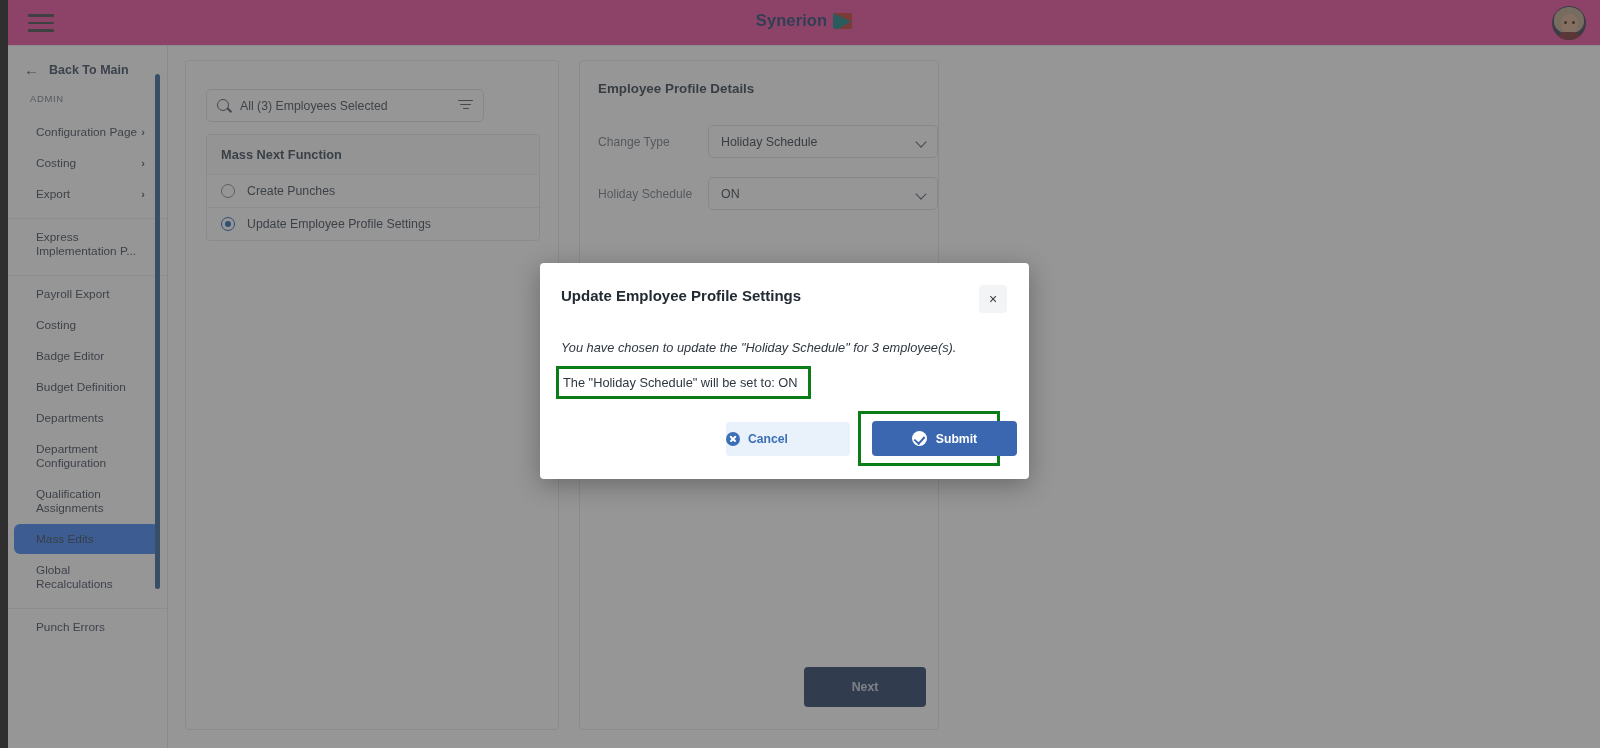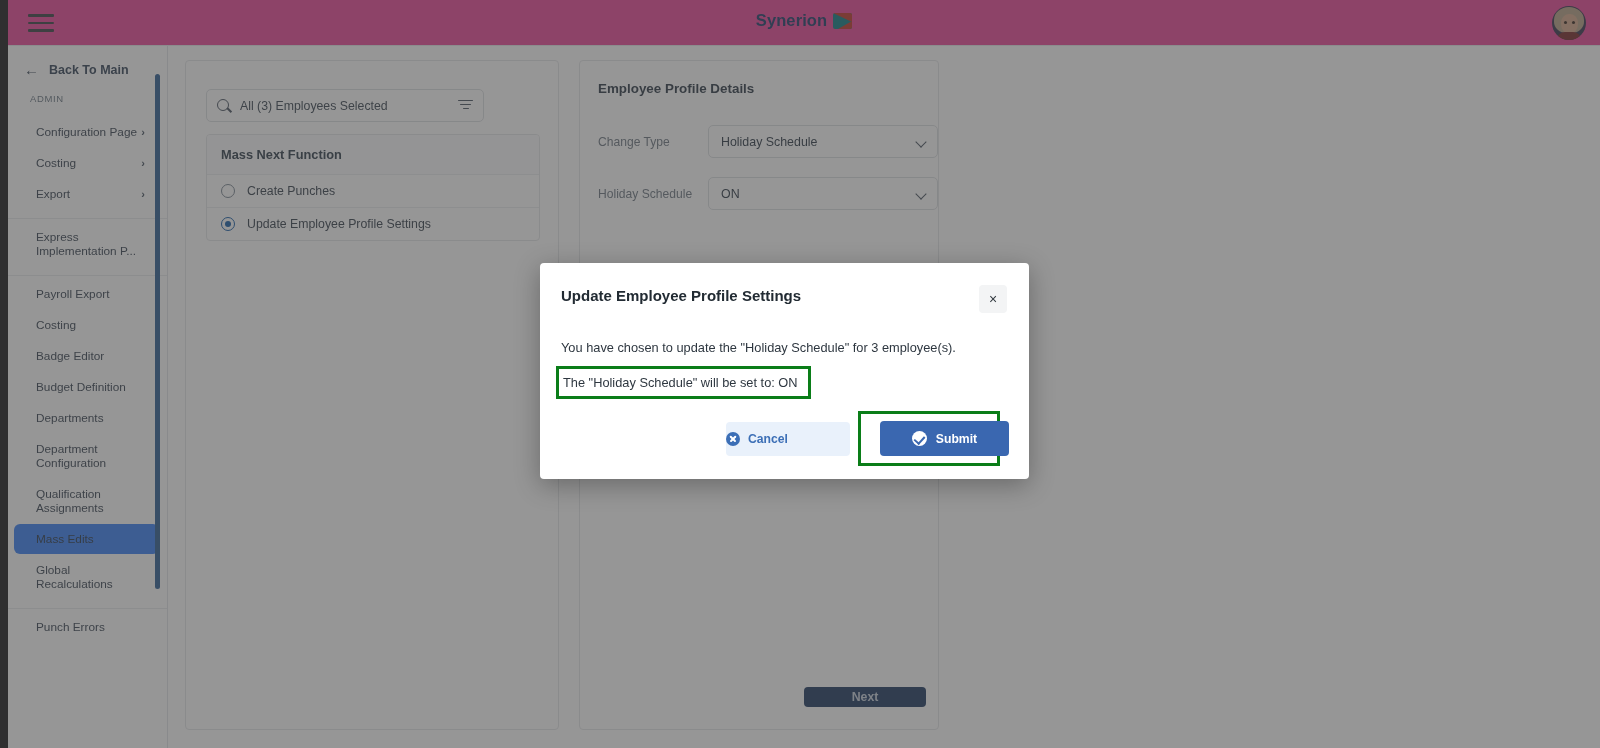--- a/index.html
+++ b/index.html
@@ -184,21 +184,21 @@
   }
   .chev-down {
     position: absolute; right: 12px; top: 12px;
     width: 8px; height: 8px;
     border-right: 1.7px solid #4b5563; border-bottom: 1.7px solid #4b5563;
     transform: rotate(45deg);
   }
 
   .next-btn {
     position: absolute; left: 224px; bottom: 22px;
-    width: 122px; height: 20px; border-radius: 4px;
+    width: 122px; height: 40px; border-radius: 4px;
     background: #1f3a63; color: #c9d2de;
     font-size: 12.3px; font-weight: 600;
     display: flex; align-items: center; justify-content: center;
     cursor: pointer; border: none;
   }
 
   
   .overlay {
     position: absolute; inset: 0;
     background: rgba(64,64,64,0.55);
@@ -217,21 +217,21 @@
   }
   .modal-close {
     position: absolute; right: 22px; top: 22px;
     width: 28px; height: 28px; border-radius: 4px;
     background: #f3f4f5; border: none;
     display: flex; align-items: center; justify-content: center;
     font-size: 14px; color: #333a40; cursor: pointer; line-height: 1;
   }
   .modal-line1 {
     position: absolute; left: 21px; top: 338px; top: 77px;
-    font-size: 12.8px; color: #2e3740;
+    font-size: 12.8px; color: #2e3740; font-style: italic;
   }
   .modal-line2-wrap {
     position: absolute; left: 16px; top: 103px;
     border: 3px solid #0a7d18;
     background: #ffffff;
     padding: 4px 10px 5px 4px;
   }
   .modal-line2 { font-size: 12.8px; color: #2e3740; }
 
   .btn-cancel {
@@ -251,22 +251,22 @@
   }
   .ico-x-circle::before { transform: rotate(45deg); }
   .ico-x-circle::after  { transform: rotate(-45deg); }
 
   .submit-highlight {
     position: absolute; left: 318px; top: 148px;
     width: 142px; height: 55px;
     border: 3px solid #0a7d18; background: #ffffff;
   }
   .btn-submit {
-    position: absolute; left: 340px; top: 158px;
-    width: 129px; height: 35px; border-radius: 4px;
+    position: absolute; left: 332px; top: 158px;
+    width: 145px; height: 35px; border-radius: 4px;
     background: #3a67b0; border: none;
     display: flex; align-items: center; justify-content: center; gap: 9px;
     font-size: 12.2px; color: #ffffff; font-weight: 600; cursor: pointer;
   }
   .ico-check-circle {
     width: 15px; height: 15px; border-radius: 50%;
     background: #ffffff; position: relative; flex: none;
   }
   .ico-check-circle::after {
     content:''; position:absolute; left:4px; top:3.4px;

